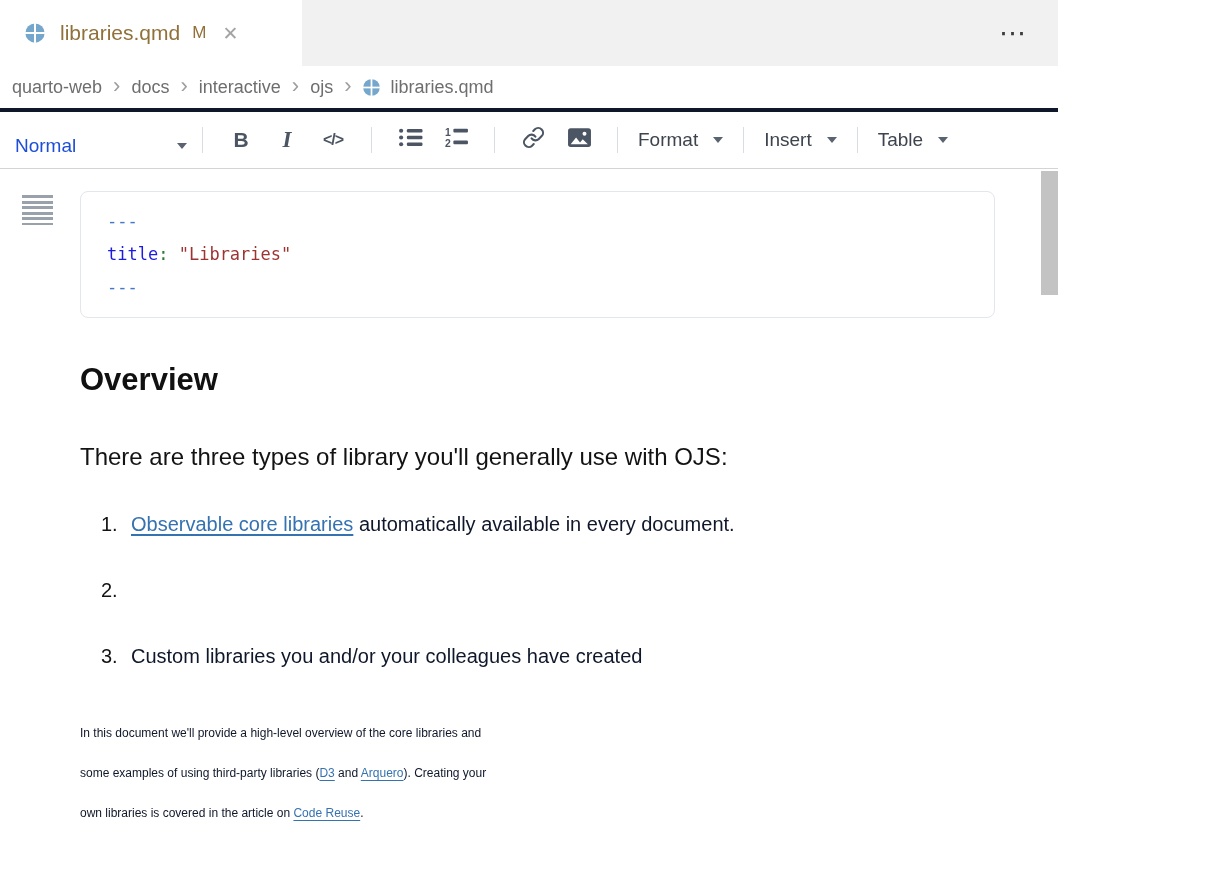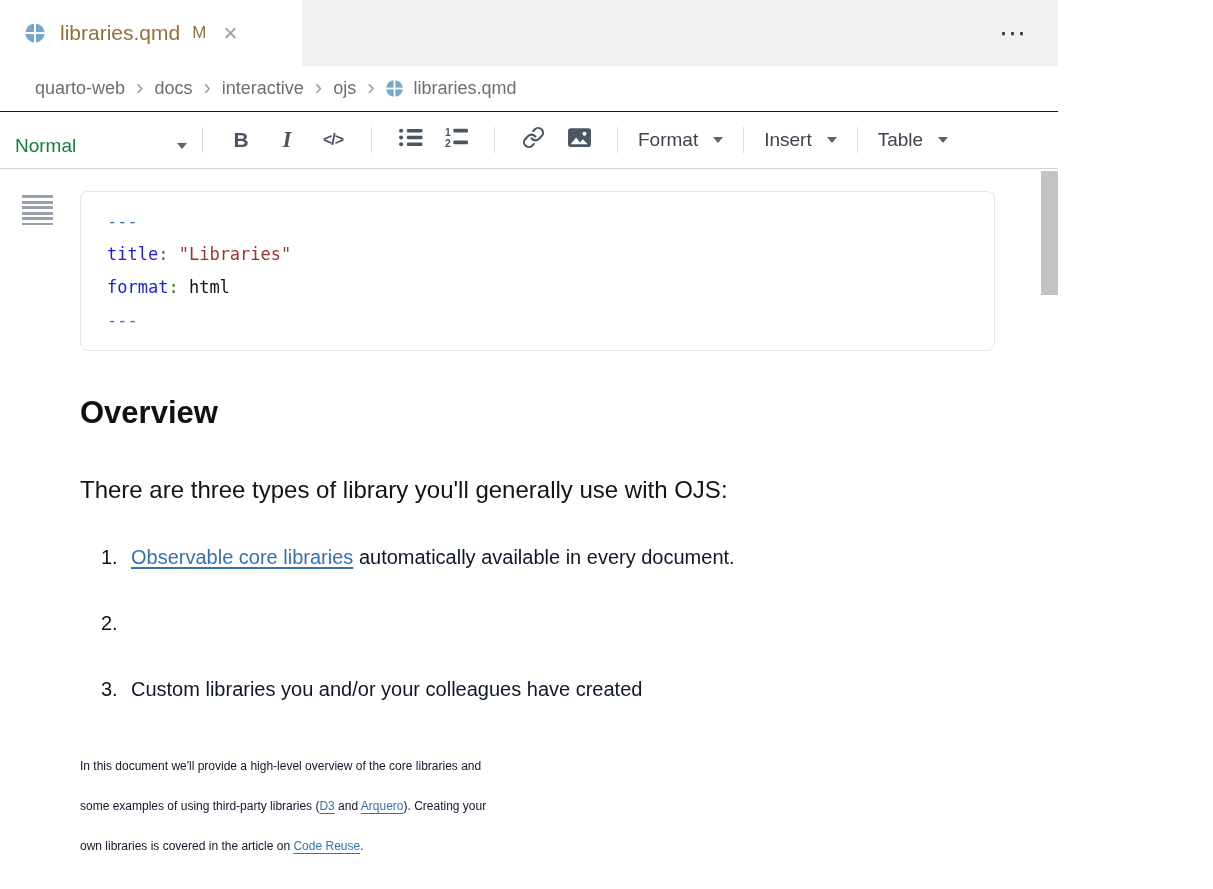--- a/index.html
+++ b/index.html
@@ -13,32 +13,32 @@
   
   .tabbar { height: 66px; background: #f1f1f1; display: flex; align-items: stretch; justify-content: space-between; }
   .tab { width: 302px; background: #fff; display: flex; align-items: center; padding: 0 16px 0 24px; }
   .tab-icon { width: 22px; height: 22px; margin-right: 14px; flex: none; display: inline-flex; }
   .tab-title { font-size: 21px; color: var(--tab-modified, #91703a); }
   .tab-badge { font-size: 17px; color: var(--tab-modified, #91703a); margin-left: 12px; font-weight: 500; }
   .tab-close { margin-left: 16px; color: #a4a4a4; font-size: 19px; line-height: 1; }
   .more-btn { display: flex; align-items: center; padding: 0 30px; color: #3c3c3c; font-size: 27px; letter-spacing: 2px; }
 
   
-  .breadcrumbs { height: 46px; background: #fff; display: flex; align-items: center; padding-left: 35px;
-    font-size: 18px; color: #6e6e6e; border-bottom: 1px solid #0f172a; }
+  .breadcrumbs { height: 46px; background: #fff; display: flex; align-items: center; padding-left: 12px;
+    font-size: 18px; color: #6e6e6e; border-bottom: 4px solid #0f172a; }
   .crumb { cursor: pointer; }
   .crumb-sep { margin: 0 11px; color: #9e9e9e; font-size: 22px; line-height: 1; transform: translateY(-1px); }
   .crumb-last { display: inline-flex; align-items: center; }
   .crumb-icon { width: 19px; height: 19px; margin-right: 9px; display: inline-flex; }
 
   
   .toolbar { height: 57px; background: #fff; display: flex; align-items: center; padding-left: 15px;
     border-bottom: 1px solid #d4d4d4; color: #434c58; }
   .style-select { display: flex; align-items: center; justify-content: space-between; width: 172px;
-    font-size: 19px; color: #15803d; margin-top: 12px; }
+    font-size: 19px; color: #1d4ed8; margin-top: 12px; }
   .caret { width: 0; height: 0; border-left: 5.5px solid transparent; border-right: 5.5px solid transparent;
     border-top: 6.5px solid #5a6370; display: inline-block; }
   .tsep { width: 1px; height: 26px; background: #d9dcе0; background: #d9dce0; margin: 0 15px; flex: none; }
   .tbtn { display: flex; align-items: center; justify-content: center; min-width: 30px; height: 36px;
     margin: 0 8px; font-size: 20px; color: #4b5563; }
   .bold-btn { font-weight: 700; font-size: 21px; }
   .italic-btn { font-style: italic; font-family: "Liberation Serif", serif; font-size: 23px; font-weight: 600; }
   .code-btn { font-weight: 700; font-size: 16px; letter-spacing: -1px; }
   .menu-btn { display: flex; align-items: center; gap: 15px; font-size: 19px; margin: 0 5px; color: #3d444e; }
 
@@ -179,21 +179,20 @@
     </button>
   </div>
 
   <main class="content">
     <div class="drag-handle"></div>
 
     <div class="doc">
       <section class="yaml-block">
         <div class="code-line"><span class="seg-yaml-delim">---</span></div>
         <div class="code-line"><span class="seg-yaml-key">title</span><span class="seg-yaml-colon">:</span><span class="seg-yaml-plain"> </span><span class="seg-yaml-string">"Libraries"</span></div>
-        <div class="code-line"><span class="seg-yaml-key">format</span><span class="seg-yaml-colon">:</span><span class="seg-yaml-plain"> html</span></div>
         <div class="code-line"><span class="seg-yaml-delim">---</span></div>
       </section>
 
       <h1 class="doc-h1">Overview</h1>
 
       <p class="intro">There are three types of library you'll generally use with OJS:</p>
 
       <div class="doc-list">
         <div class="doc-li">
           <span class="num">1.</span>

